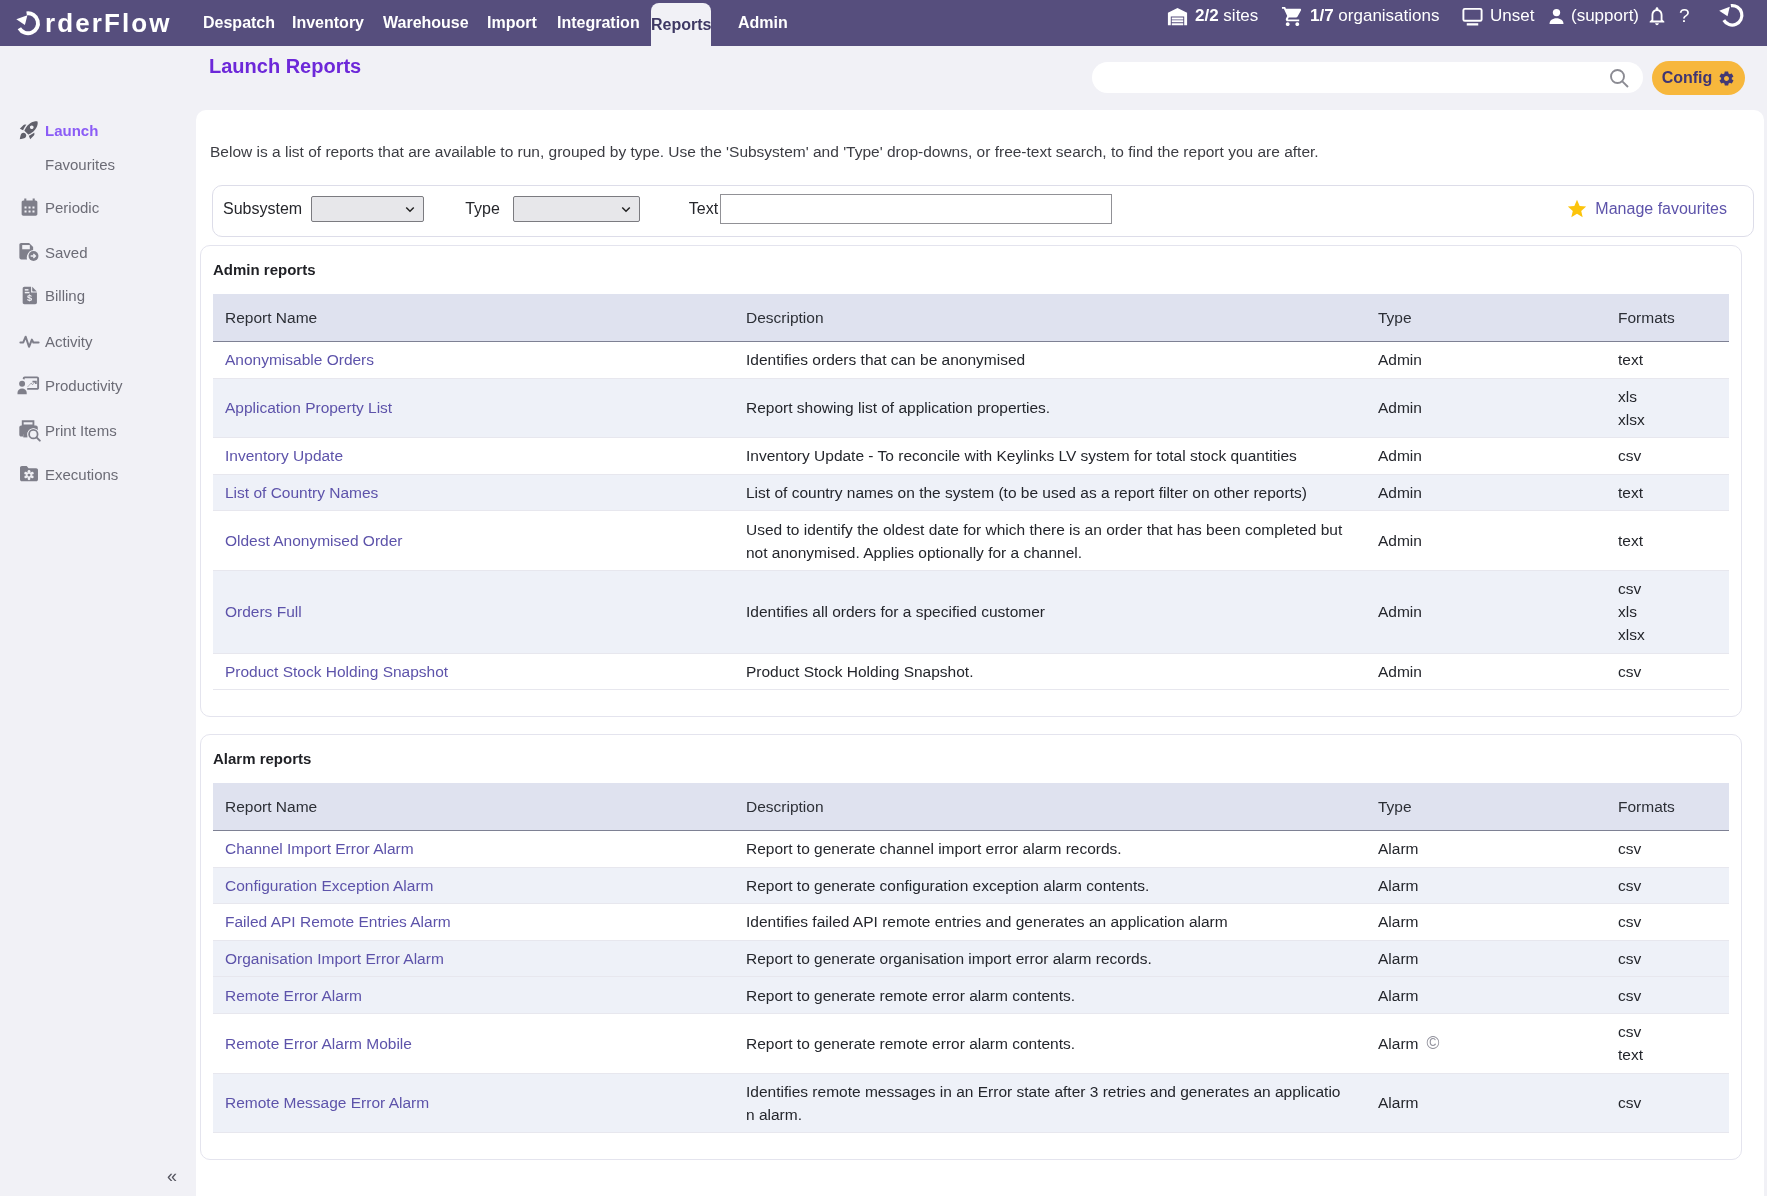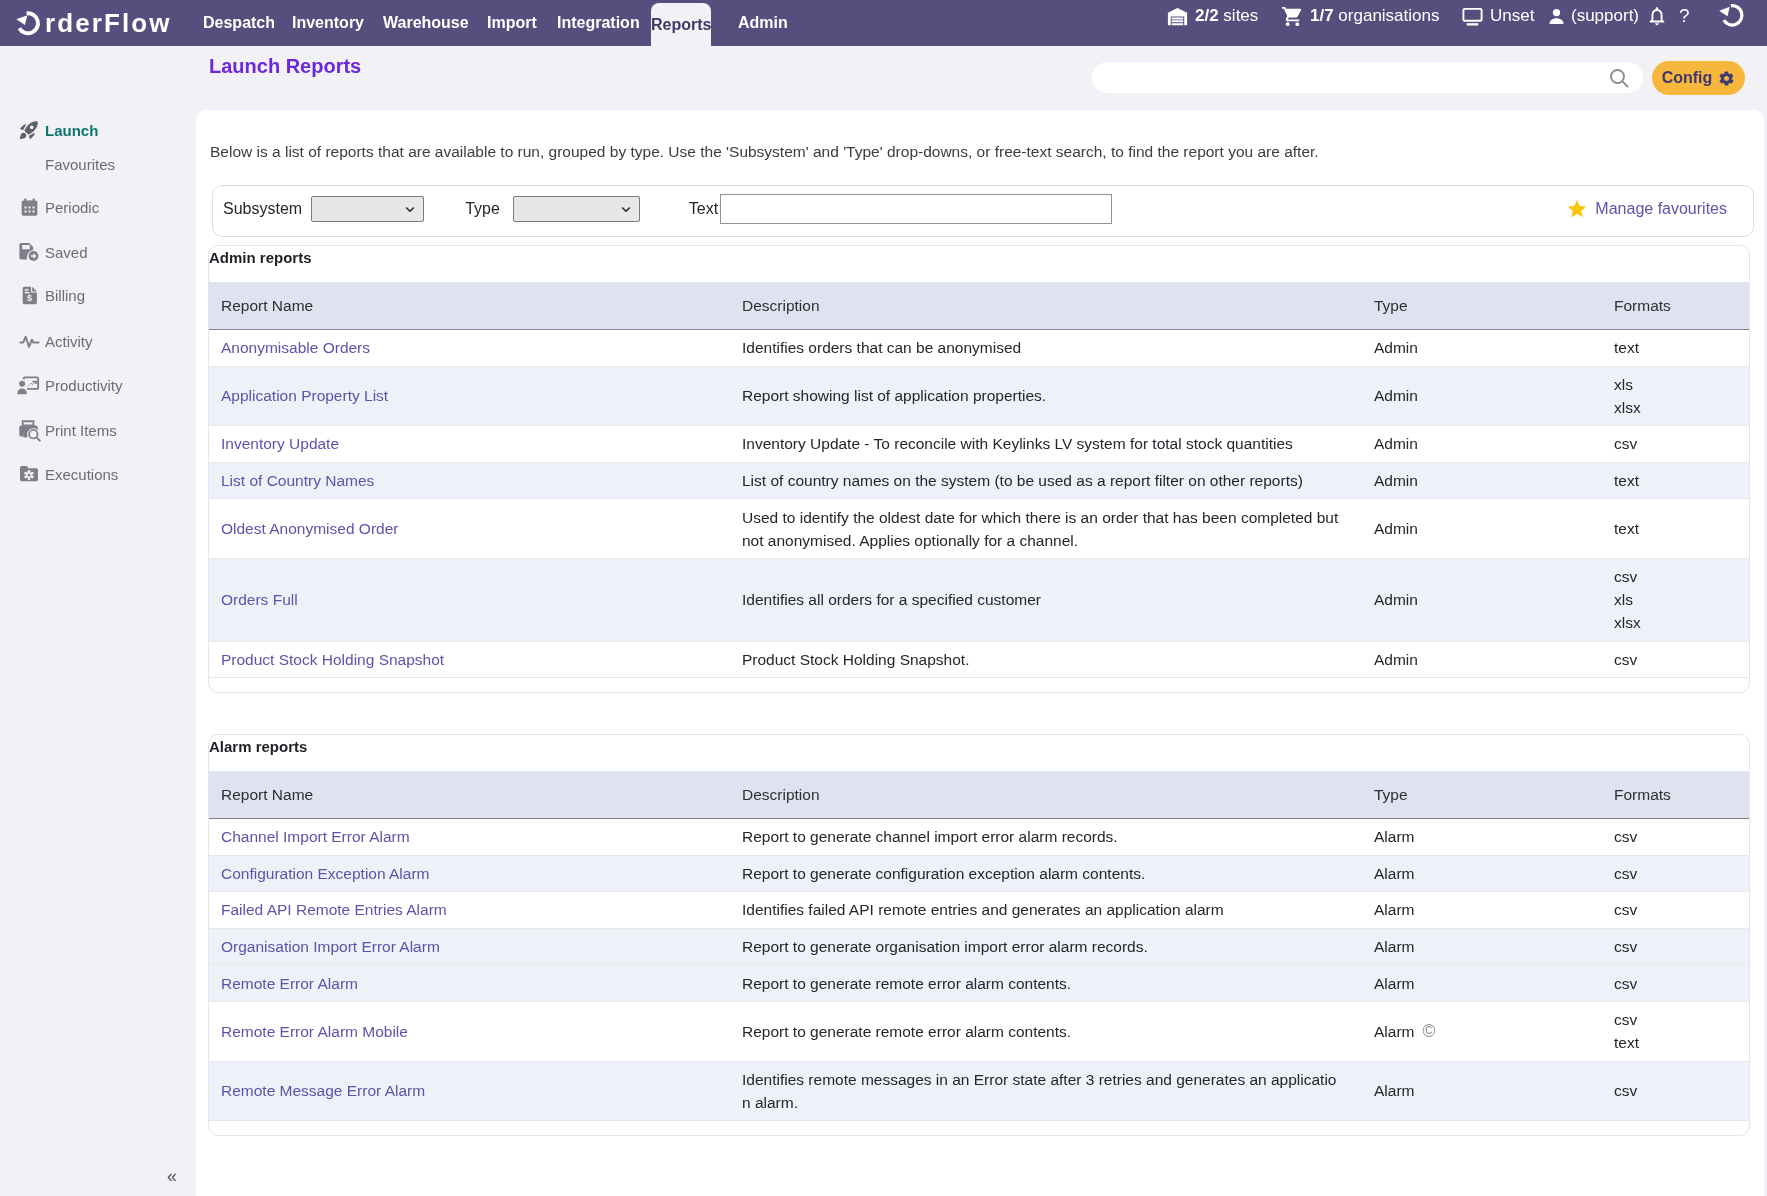--- a/index.html
+++ b/index.html
@@ -19,37 +19,37 @@
 .pagehead { position:absolute; left:0; top:46px; width:1767px; height:64px; }
 .pagetitle { position:absolute; left:209px; top:9px; font-size:20px; font-weight:700; color:#6d28d9; }
 .search { position:absolute; left:1092px; top:16px; width:551px; height:31px; background:#fff; border-radius:16px; }
 .cfgbtn { position:absolute; left:1652px; top:15px; width:93px; height:34px; background:#f7b73c; border-radius:17px;
   display:flex; align-items:center; justify-content:center; gap:6px; color:#3f3572; font-size:16px; font-weight:700; }
 
 .side { position:absolute; left:0; top:110px; width:196px; height:1086px; }
 .sitem { position:absolute; left:13px; display:flex; align-items:center; color:#6c6c76; font-size:15px; }
 .ico { width:32px; display:flex; justify-content:center; align-items:center; }
 .sitem .lbl { white-space:nowrap; }
-.sitem.active .lbl { color:#0f766e; font-weight:700; }
+.sitem.active .lbl { color:#8b5cf6; font-weight:700; }
 .collapse { position:absolute; left:167px; top:1056px; color:#55555f; font-size:18px; }
 
 .panel { position:absolute; left:196px; top:110px; width:1568px; height:1090px; background:#fff; border-radius:10px 10px 0 0; }
 .intro { position:absolute; left:14px; top:30px; font-size:15.5px; color:#3c3d43; line-height:23px;text-align:center; }
 .filterbox { position:absolute; left:16px; top:75px; width:1542px; height:52px; border:1px solid #dddde9; border-radius:10px;
   display:flex; align-items:center; }
 .filterbox > * { position:relative; top:-2.5px; }
 .filterbox .flabel { font-size:16px; color:#26272c; }
 .fselect { width:113px; height:26px; background:#e7e7ea; border:1px solid #7b7b80; border-radius:2px; position:relative; }
 .fselect svg { position:absolute; right:8px; top:9px; }
 .ftext { width:392px; height:30px; background:#fff; border:1px solid #919196; }
 .manage { margin-left:auto; margin-right:26px; display:flex; align-items:center; gap:7px;text-align:center; }
 .manage a { color:#5d53aa; font-size:16px; text-decoration:none; }
 
-.section { position:absolute; left:12px; width:1542px; background:#fff; border:1px solid #e4e4ee; border-radius:10px;
-  }
+.section { position:absolute; left:4px; width:1542px; background:#fff; border:1px solid #e4e4ee; border-radius:10px;
+  padding:12px; }
 .sec-label { font-size:15px; font-weight:700; color:#1f2025; line-height:23px; }
 table.rpt { border-collapse:collapse; width:100%; margin-top:13px; table-layout:fixed; }
 table.rpt th { background:#dfe2ef; text-align:left; font-weight:400; font-size:15.5px; color:#2c2f36;
   padding:12px 12px; line-height:23px; border-bottom:1px solid #7e8194; }
 table.rpt td { font-size:15.5px; color:#24262c; padding:6.3px 12px; line-height:23px; vertical-align:middle; }
 table.rpt tr.odd td { background:#fff; }
 table.rpt tr.even td { background:#eef1f8; }
 table.rpt tbody tr td { border-bottom:1px solid #e7e7ee; }
 table.rpt a { color:#5d53aa; text-decoration:none; }
 .cw1 { width:521px; } .cw2 { width:632px; } .cw3 { width:240px; }

